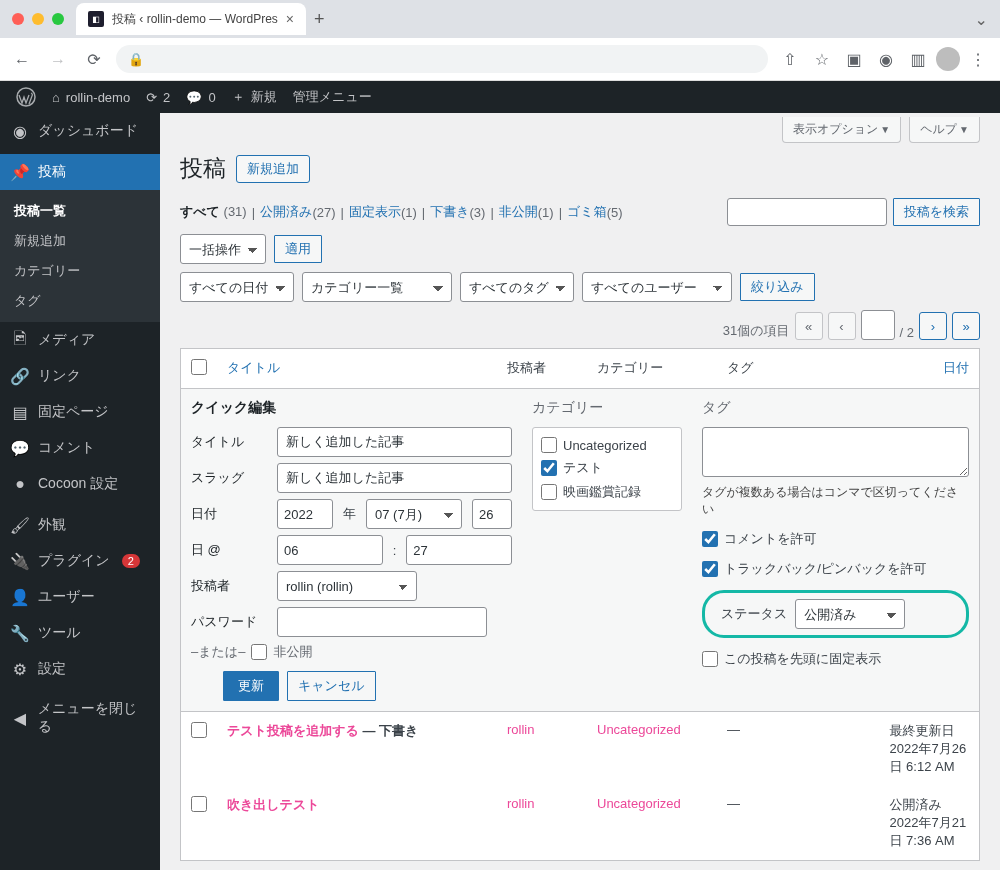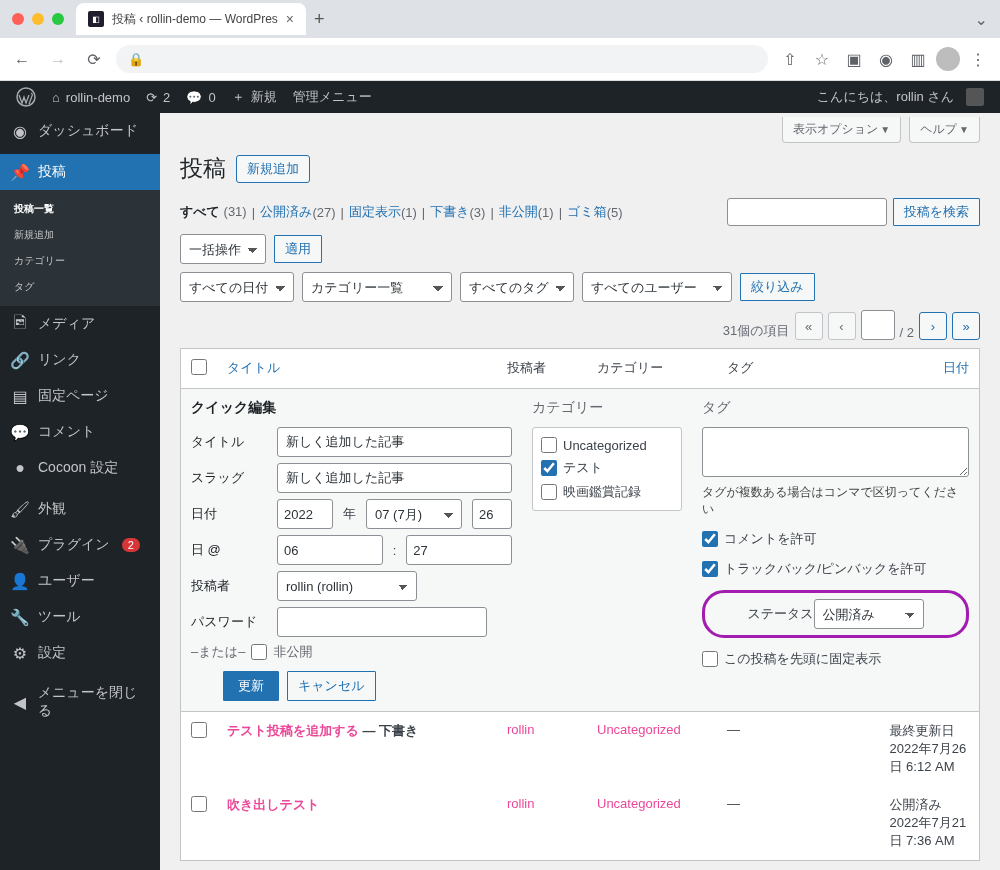--- a/index.html
+++ b/index.html
@@ -34,21 +34,21 @@
 .wp-adminbar .right { margin-left: auto; display: flex; align-items: center; }
 .wp-ab-avatar { width: 18px; height: 18px; background: #555; border-radius: 2px; margin-left: 6px; }
 
 
 .wp-wrap { display: flex; height: calc(870px - 38px - 42px - 32px); }
 .sidebar { width: 160px; background: #1d2327; color: #c3c4c7; font-size: 14px; }
 .sidebar .menu-item { display: flex; align-items: center; gap: 8px; padding: 8px 10px; cursor: pointer; }
 .sidebar .menu-item.current { background: #2271b1; color: #fff; position: relative; }
 .sidebar .menu-item.current:after { content: ""; position: absolute; right: -8px; top: 50%; transform: translateY(-50%); border: 8px solid transparent; border-right-color: #f0f0f1; }
 .sidebar .menu-item .icon { width: 20px; height: 20px; display: flex; align-items: center; justify-content: center; font-size: 16px; }
-.sidebar .submenu { background: #2c3338; padding: 6px 0; font-size: 10px; }
+.sidebar .submenu { background: #2c3338; padding: 6px 0; font-size: 13px; }
 .sidebar .submenu .sub-item { padding: 6px 12px 6px 14px; color: #c3c4c7; cursor: pointer; }
 .sidebar .submenu .sub-item.current { color: #fff; font-weight: 600; }
 .sidebar .badge { background: #d63638; color: #fff; border-radius: 10px; font-size: 11px; padding: 1px 6px; margin-left: 4px; }
 .sidebar .separator { height: 5px; }
 
 .content { flex: 1; background: #f0f0f1; padding: 0 20px 20px; overflow-y: auto; }
 
 
 .screen-meta { display: flex; justify-content: flex-end; gap: 8px; padding: 4px 0 10px; }
 .screen-meta button { background: #f6f7f7; border: 1px solid #c3c4c7; border-top: none; border-radius: 0 0 4px 4px; padding: 4px 10px; font-size: 12px; color: #646970; }
@@ -93,21 +93,21 @@
 .qe-field { display: flex; align-items: center; gap: 10px; margin-bottom: 6px; }
 .qe-field label { width: 76px; color: #1d2327; font-size: 13px; }
 .qe-field input[type=text] { flex: 1; }
 .qe-date input { width: 56px; padding: 3px 6px; }
 .qe-date select { width: 96px; }
 .qe-cat-list { border: 1px solid #c3c4c7; background: #fff; border-radius: 3px; padding: 6px 8px; }
 .qe-cat-list label { display: flex; align-items: center; gap: 6px; padding: 3px 0; }
 .qe-tags textarea { width: 100%; height: 50px; resize: both; padding: 4px; }
 .tag-note { font-size: 12px; color: #444; margin-top: 4px; }
 .qe-check { display: flex; align-items: center; gap: 6px; margin: 12px 0; }
-.status-row { display: flex; align-items: center; gap: 0; border: 3px solid #a21caf; border-radius: 22px; padding: 6px 16px; margin: 6px 0 10px; justify-content: center; }
+.status-row { display: flex; align-items: center; gap: 8px; border: 3px solid #14b8a6; border-radius: 22px; padding: 6px 16px; margin: 6px 0 10px; }
 .status-row select { width: 110px; }
 .qe-actions { display: flex; gap: 8px; margin-top: 10px; margin-left: 32px; }
 .or-text { color: #646970; margin: 6px 0; display: flex; align-items: center; gap: 6px; }
 input[type=checkbox] { width: 16px; height: 16px; accent-color: #2271b1; }
 </style>
 </head>
 <body>
 
 <div class="browser-chrome">
   <div class="titlebar">
@@ -162,26 +162,20 @@
       <span>💬</span>
       <span>0</span>
     </div>
   <div class="ab-item">
       <span>＋</span>
       <span>新規</span>
     </div>
   <div class="ab-item">
       <span>管理メニュー</span>
     </div>
-  <div class="right">
-    <div class="ab-item">
-        <span>こんにちは、rollin さん</span>
-        <div class="wp-ab-avatar"></div>
-      </div>
-  </div>
 </div>
 
 <div class="wp-wrap">
 
   <div class="sidebar">
     <div class="menu-item">
         <span class="icon">◉</span>
         <span>ダッシュボード</span>
       </div>
     <div class="separator"></div>

